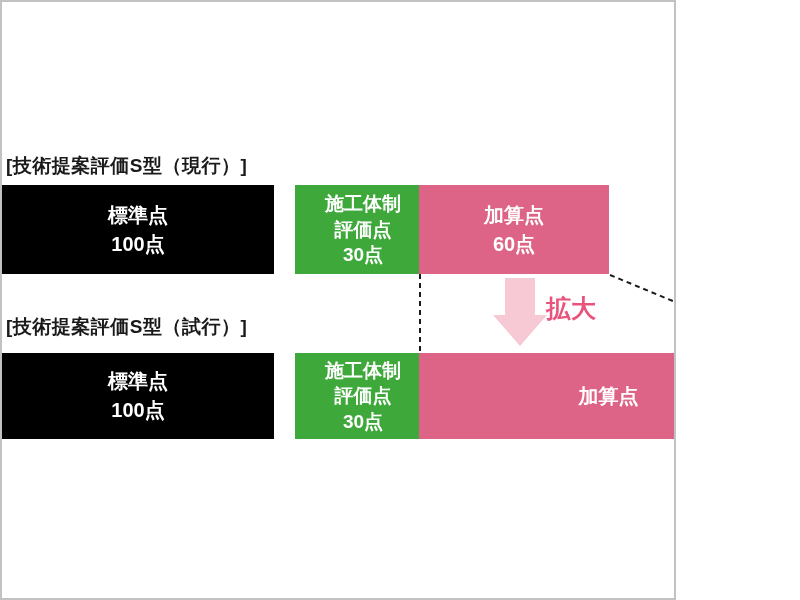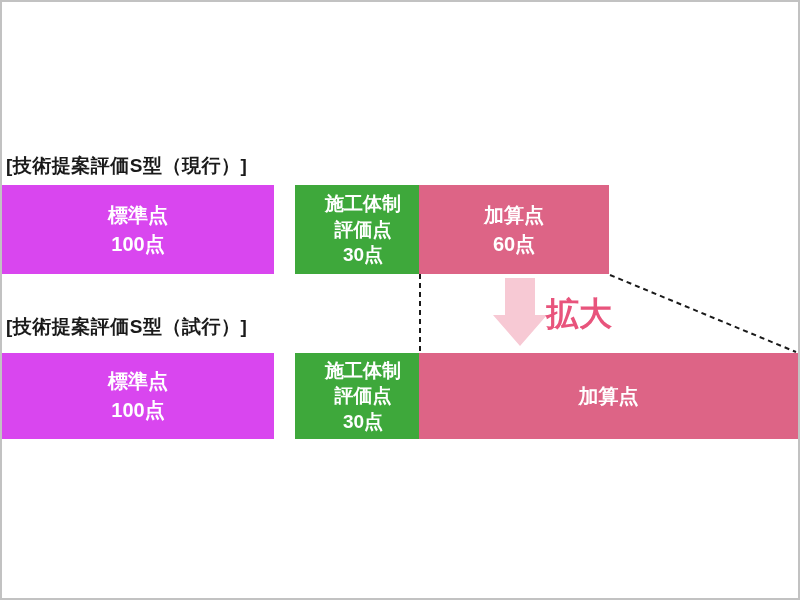--- a/index.html
+++ b/index.html
@@ -3,21 +3,21 @@
 <meta charset="utf-8">
 <style>
   html, body {
     margin: 0;
     padding: 0;
     background: #ffffff;
     font-family: "Liberation Sans", "DejaVu Sans", sans-serif;
   }
   .canvas {
     position: relative;
-    width: 800px;
+    width: 676px;
     height: 600px;
     box-sizing: border-box;
     background: #ffffff;
     border: 2px solid #c2c2c2;
     overflow: hidden;
   }
   .section-label {
     position: absolute;
     left: 4px;
     font-size: 19px;
@@ -34,21 +34,21 @@
     display: flex;
     flex-direction: column;
     align-items: center;
     justify-content: center;
     color: #ffffff;
     font-weight: bold;
     font-size: 20px;
     line-height: 1.45;
     text-align: center;
   }
-  .bar-blue  { background: #d946ef; }
+  .bar-blue  { background: #000000; }
   .bar-green { background: #3ea83b; font-size: 19px; line-height: 1.35; margin-left: 16px; }
   .bar-pink  { background: #dd6486; text-align: center; }
 
   .row1 { top: 183px; height: 89px; }
   .row2 { top: 351px; height: 86px; }
 
   .b-std   { left: 0;     width: 272px; }
   .b-const { left: 277px; width: 136px; }
   .b-add-current { left: 417px; width: 190px; }
   .b-add-trial   { left: 417px; width: 379px; }
@@ -65,21 +65,21 @@
     stroke-width: 2;
     stroke-dasharray: 5 4;
     fill: none;
   }
   .expand-arrow { fill: #f7c9d4; }
 
   .expand-label {
     position: absolute;
     left: 544px;
     top: 290px;
-    font-size: 33px;
+    font-size: 25px;
     font-weight: bold;
     color: #e8547c;
     white-space: nowrap;
   }
 </style>
 </head>
 <body>
 
 <div class="canvas">
 

